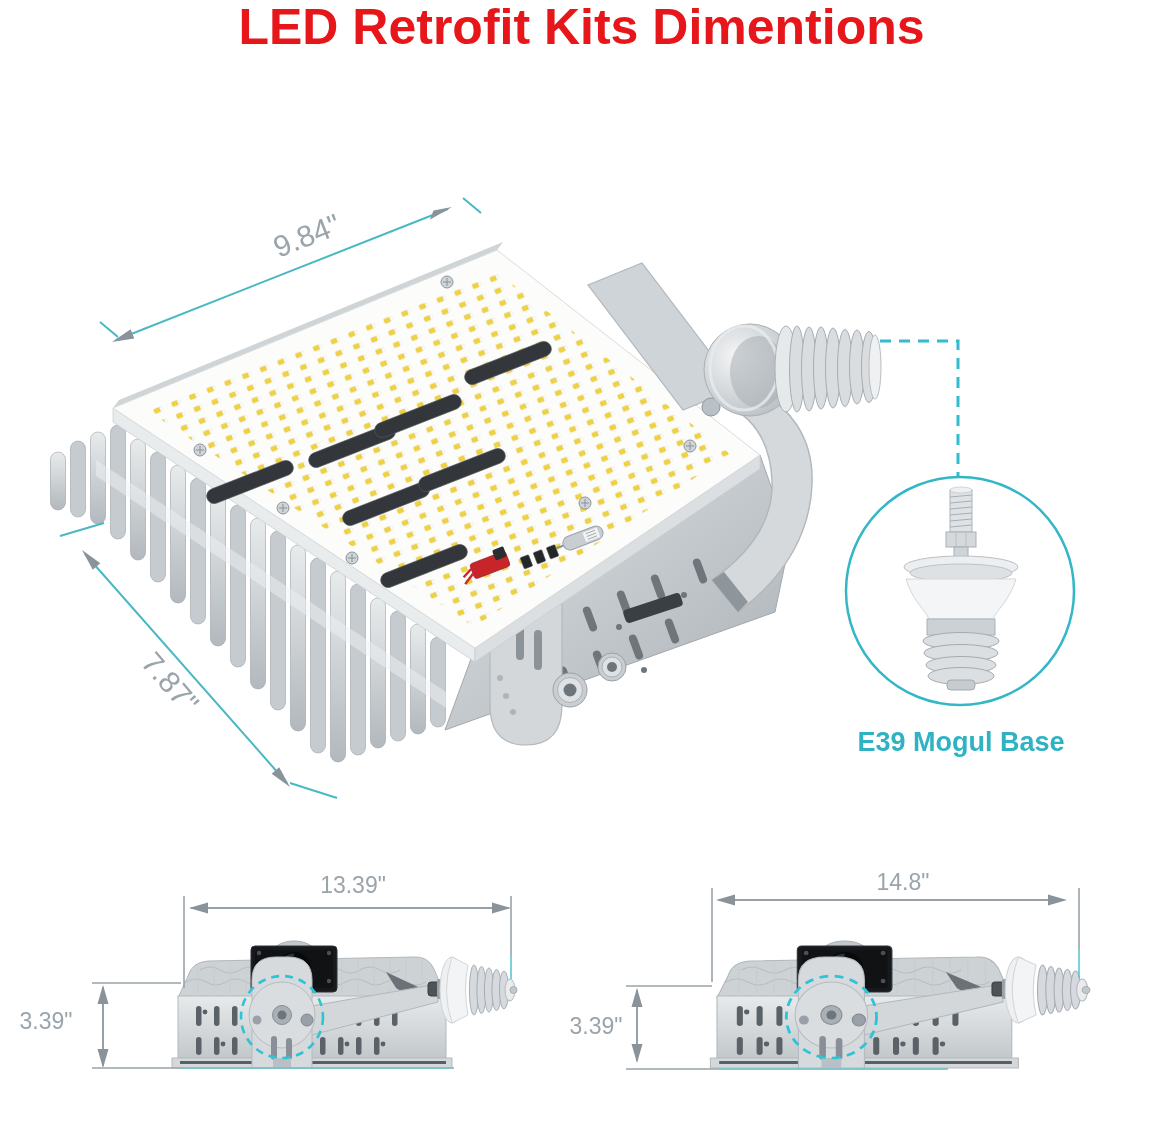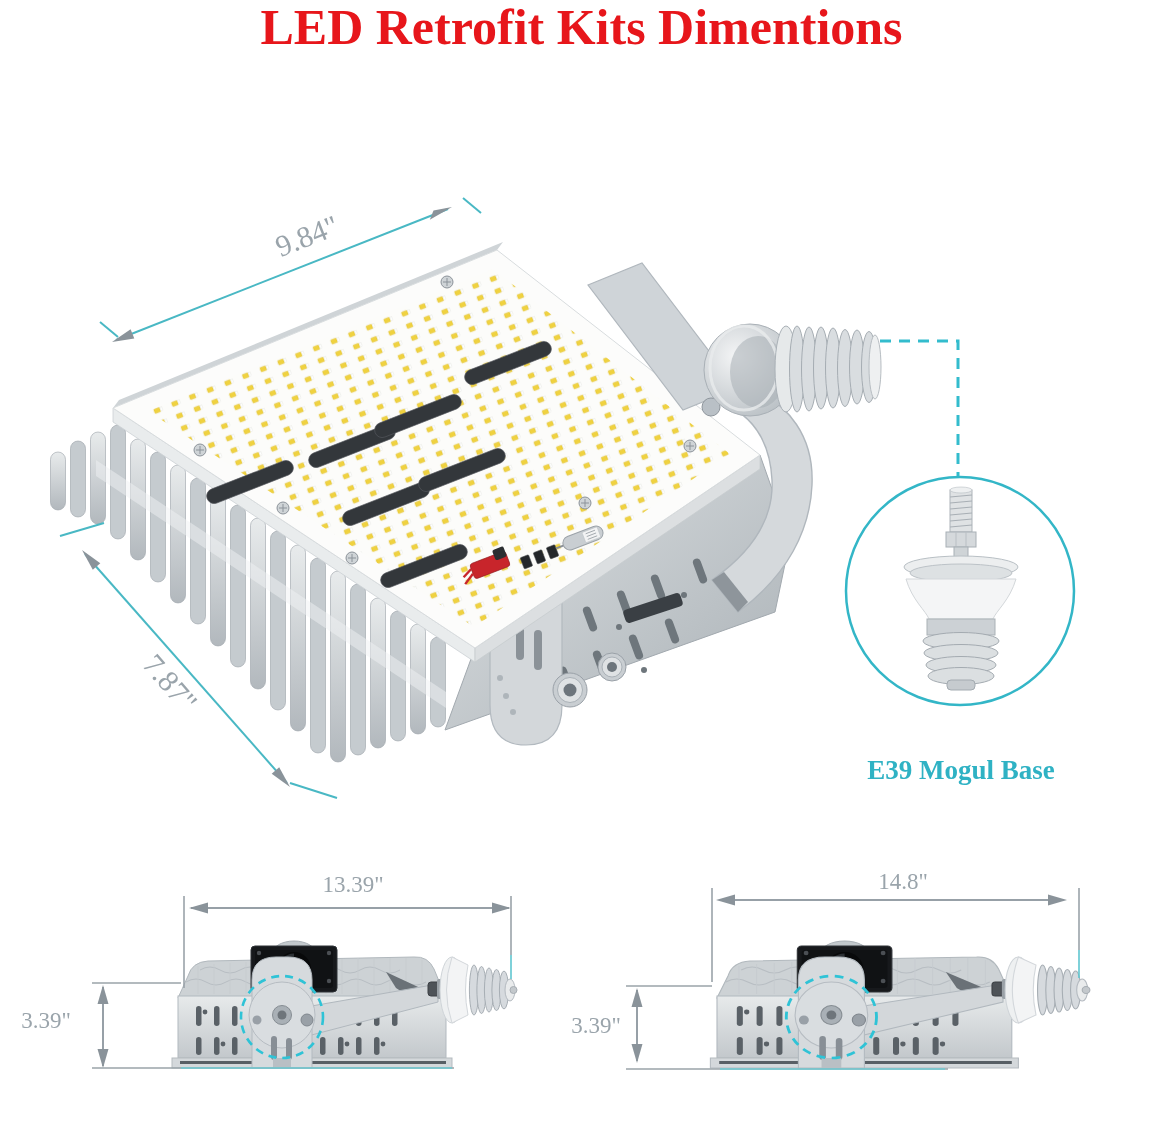--- a/index.html
+++ b/index.html
@@ -1,26 +1,26 @@
 <!DOCTYPE html>
 <html><head>
 <meta charset="utf-8">
 <style>
   html,body{margin:0;padding:0;background:#ffffff;}
   #page{position:relative;width:1163px;height:1132px;background:#ffffff;overflow:hidden;
-        font-family:Liberation Serif, serif;}
+        font-family:Liberation Sans, sans-serif;}
   #title{position:absolute;top:-2px;left:0;width:100%;text-align:center;
          font-size:50px;font-weight:bold;color:#e7161b;letter-spacing:0px;}
   .dim-label{position:absolute;color:#9aa4ab;text-align:center;white-space:nowrap;}
   .dim-30{font-size:30px;}
   .dim-24{font-size:23px;}
   #dim-iso-width{left:237px;top:219px;width:140px;transform:rotate(-21.5deg);}
   #dim-iso-depth{left:100px;top:666px;width:140px;transform:rotate(49deg);}
   #callout-label{position:absolute;left:856px;top:727px;width:210px;text-align:center;
-                 font-size:27px;font-weight:bold;color:#2fb2c4;margin-top:28px;}
+                 font-size:27px;font-weight:bold;color:#2fb2c4;}
   #dim-sv0-width{left:283px;top:872px;width:140px;}
   #dim-sv0-height{left:0px;top:1008px;width:92px;}
   #dim-sv1-width{left:833px;top:869px;width:140px;}
   #dim-sv1-height{left:536px;top:1013px;width:120px;}
   svg{position:absolute;left:0;display:block;}
   #iso-svg{top:130px;}
   #bottom-svg{top:860px;}
 </style>
 </head>
 <body>

